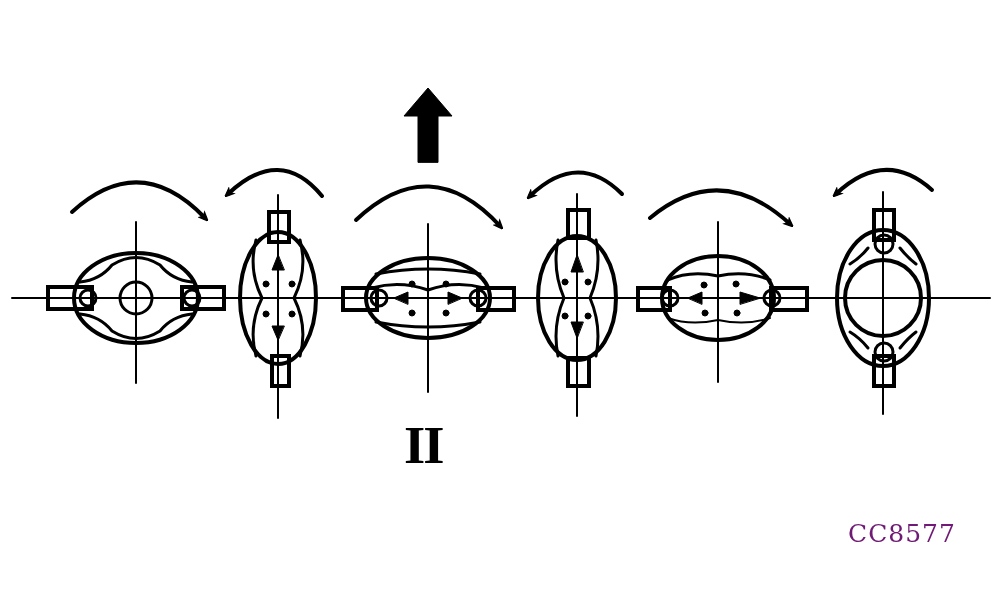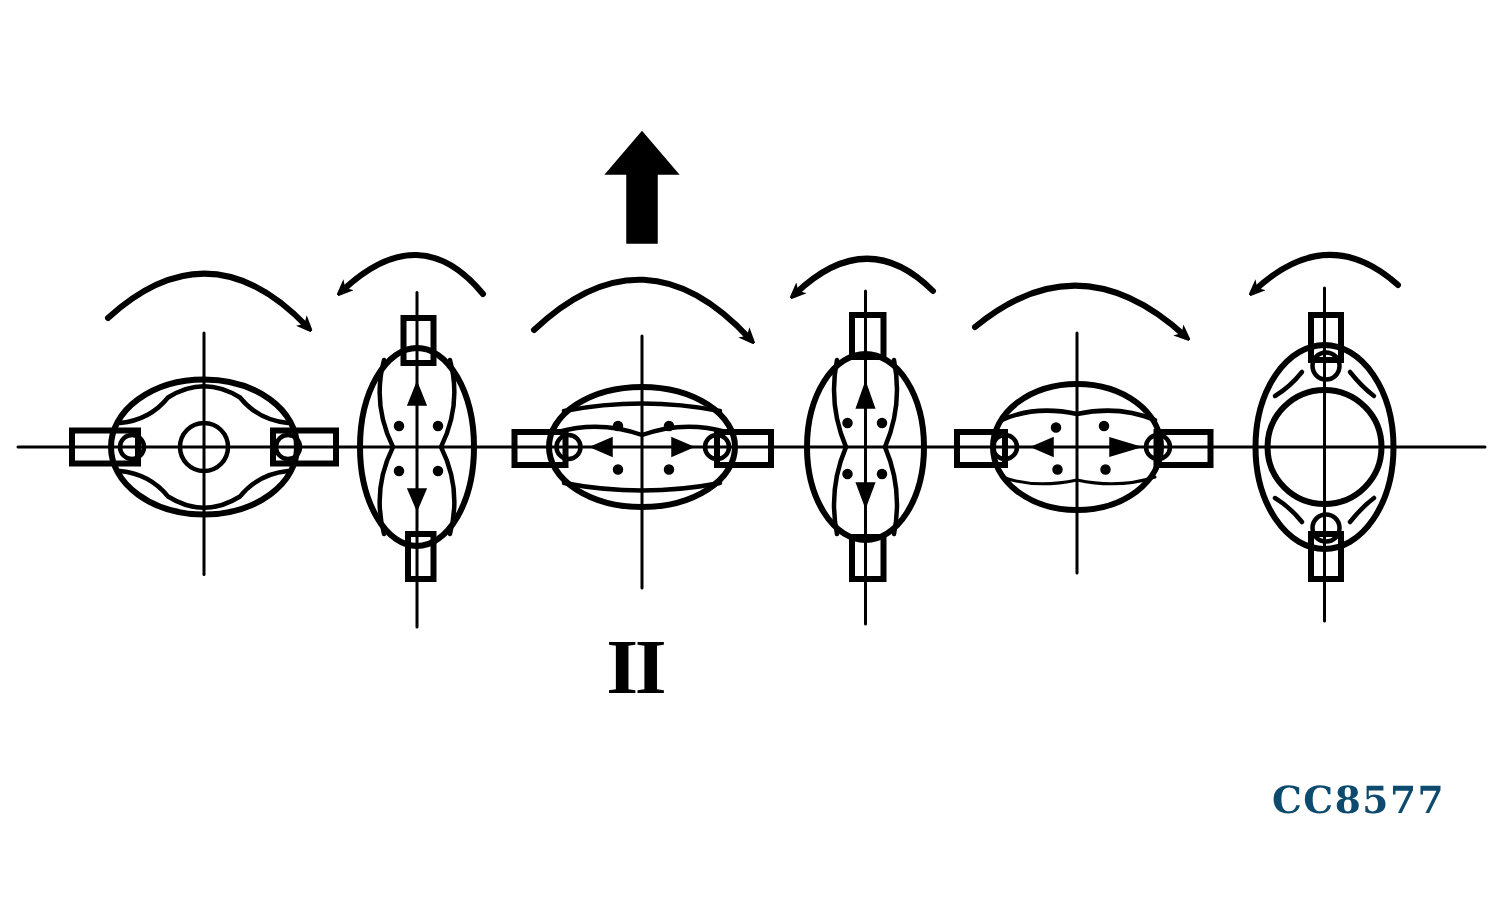--- a/index.html
+++ b/index.html
@@ -1,19 +1,19 @@
 <!DOCTYPE html>
 <html><head>
 <meta charset="utf-8">
 <style>
   html, body { margin:0; padding:0; background:#ffffff; }
   body { width:996px; height:598px; position:relative; overflow:hidden; font-family:"DejaVu Serif", serif; }
   #diagram { position:absolute; left:0; top:0; width:996px; height:598px; }
   .label-numeral { position:absolute; left:405px; top:420px; font-family:"Liberation Serif", serif; font-weight:bold; font-size:52px; line-height:52px; color:#000; letter-spacing:-2px; transform:scaleX(1.05); }
-  .label-code { position:absolute; left:848px; top:519px; font-family:"DejaVu Serif", serif; font-weight:bold; font-size:25px; line-height:30px; color:#0c4a6e; letter-spacing:1px; }
+  .label-code { position:absolute; left:848px; top:519px; font-family:"DejaVu Serif", serif; font-weight:normal; font-size:25px; line-height:30px; color:#701a75; letter-spacing:1px; }
 </style>
 </head>
 <body>
 
 <svg id="diagram" width="996" height="598" viewBox="0 0 996 598" xmlns="http://www.w3.org/2000/svg">
   <defs>
     <marker id="ah" markerWidth="10" markerHeight="10" refX="6" refY="5" orient="auto" markerUnits="userSpaceOnUse">
       <path d="M0,0 L12,5 L0,10 L3,5 Z" fill="#000"></path>
     </marker>
   </defs>

